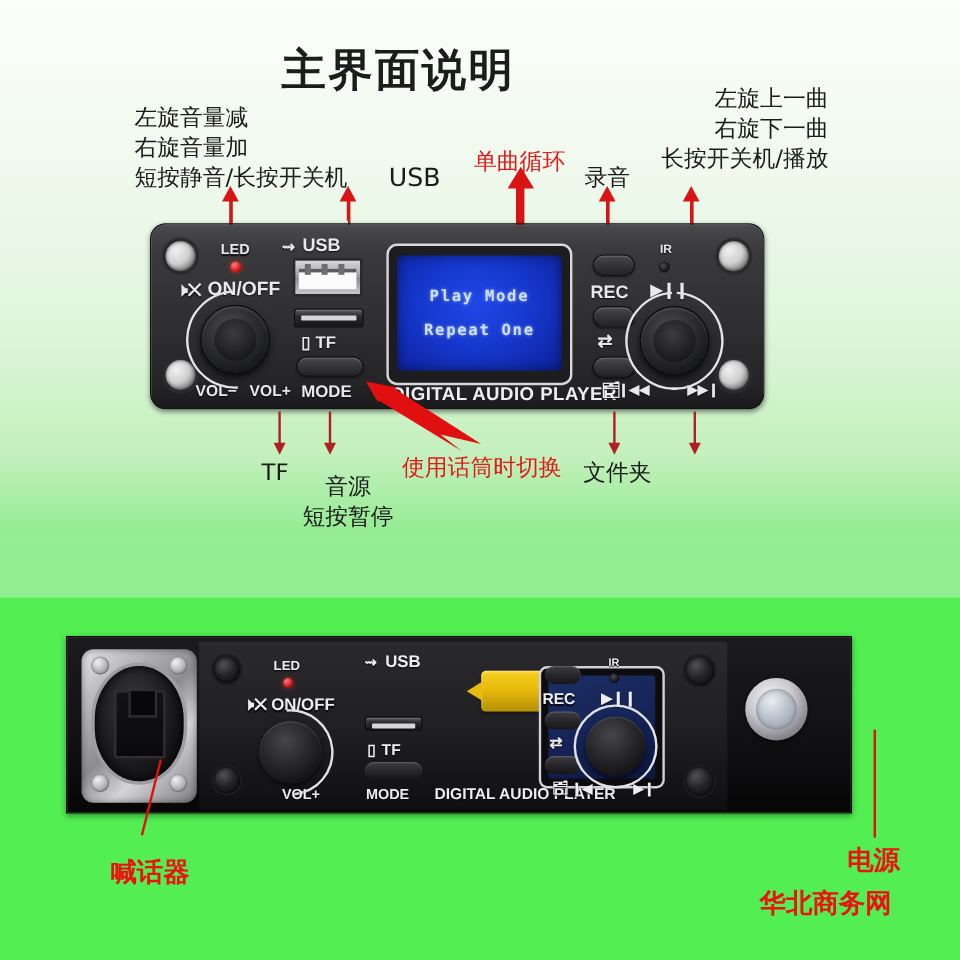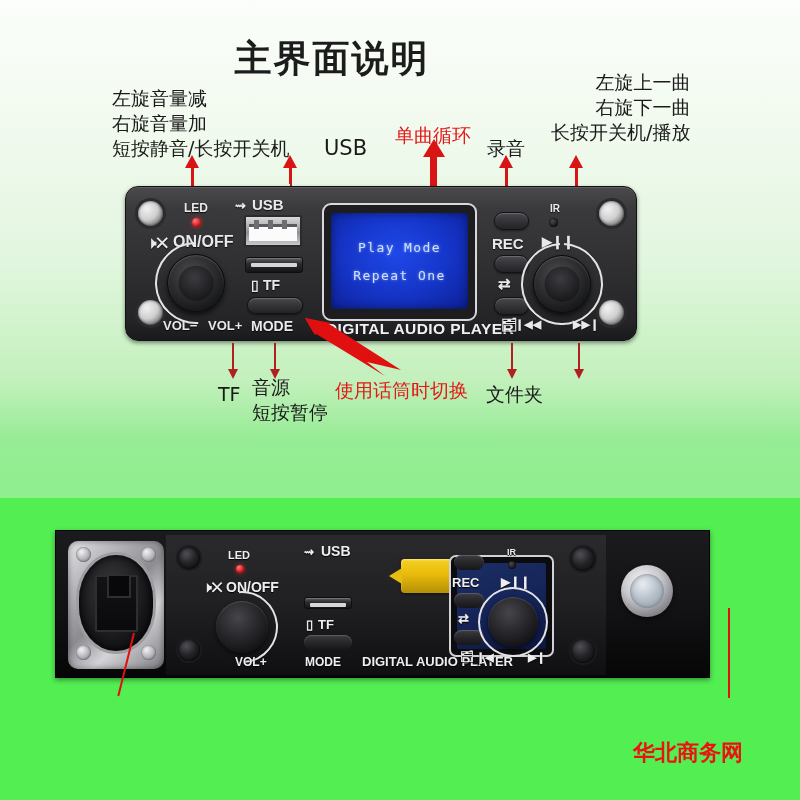--- a/index.html
+++ b/index.html
@@ -183,20 +183,21 @@
     display: flex; flex-direction: column;
     align-items: center; justify-content: center;
     gap: 13px;
   }
   .lcd-line {
     color: #cfe0ff;
     font-family: "DejaVu Sans Mono", "Liberation Mono", monospace;
     font-size: 13px;
     letter-spacing: 1.4px;
     text-shadow: 0 0 3px rgba(190,215,255,.7);
+    font-weight: bold;
   }
   
   #brand {
     position: absolute; left: 200px; top: 133px;
     font-size: 15.5px; font-weight: bold; letter-spacing: .4px;
     color: #f0f0f3;
   }
 
   
   #panel {
@@ -417,21 +418,21 @@
   <div class="thin-shaft" style="position:absolute;left:578px;top:343px;height:28px;"></div>
   <div class="thin-head-down" style="left:574px; top:369px;"></div>
 
   <svg width="110" height="60" style="position:absolute; left:305px; top:318px;">
     <polygon points="0,0 24,6 96,52 62,44 80,58 8,14" fill="#e01010"></polygon>
     <polygon points="0,0 26,5 10,17" fill="#e01010"></polygon>
   </svg>
 
   <div class="anno" style="left:218px; top:382px;">TF</div>
 
-  <div class="anno" style="left:252px; top:375px;">
+  <div class="anno" style="left:252px; top:394px;text-align:center;">
     <div>音源</div>
     <div>短按暂停</div>
   </div>
 
   <div class="anno red" style="left:335px; top:376px; line-height:28px;">
     <div>使用话筒时切换</div>
   </div>
 
   <div class="anno" style="left:486px; top:382px;">文件夹</div>
 
@@ -496,14 +497,16 @@
     </div>
 
     <div id="power-btn-ring">
       <div id="power-btn"></div>
     </div>
   </div>
 
   <div class="redline" style="left:133px; top:633px; width:2px; height:65px; transform:rotate(14deg); transform-origin:top center;"></div>
   <div class="redline" style="left:728px; top:608px; width:2px; height:90px;"></div>
 
+  <div class="bottom-label" style="left:55px; top:712px; width:140px;">喊话器</div>
+  <div class="bottom-label" style="left:658px; top:702px; width:140px;">电源</div>
   <div class="bottom-label" style="left:608px; top:738px; width:160px;">华北商务网</div>
 </div>
 
 </body></html>

